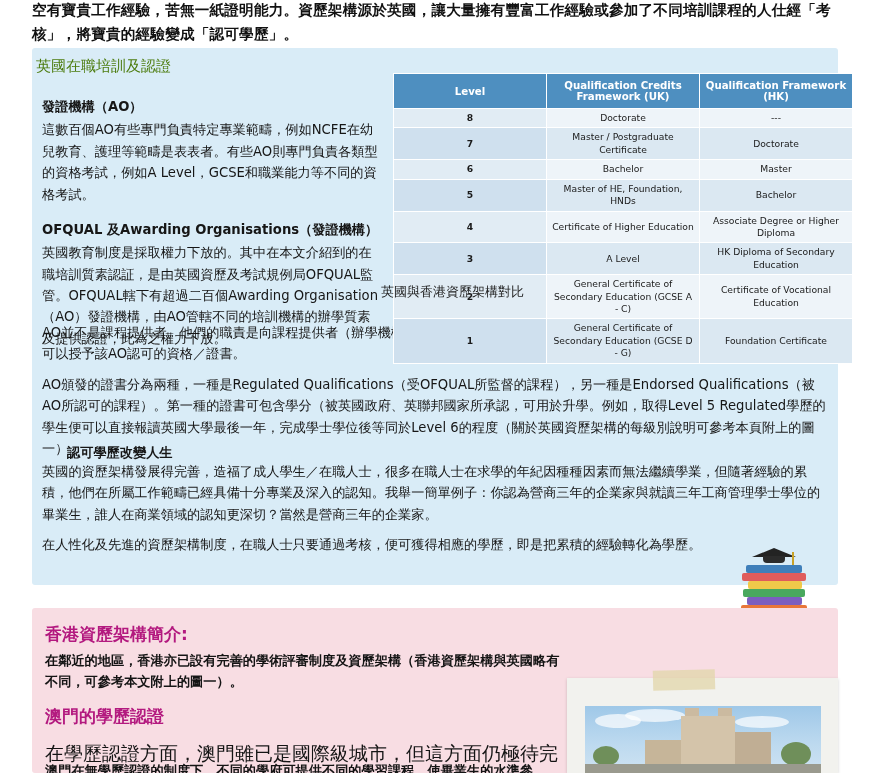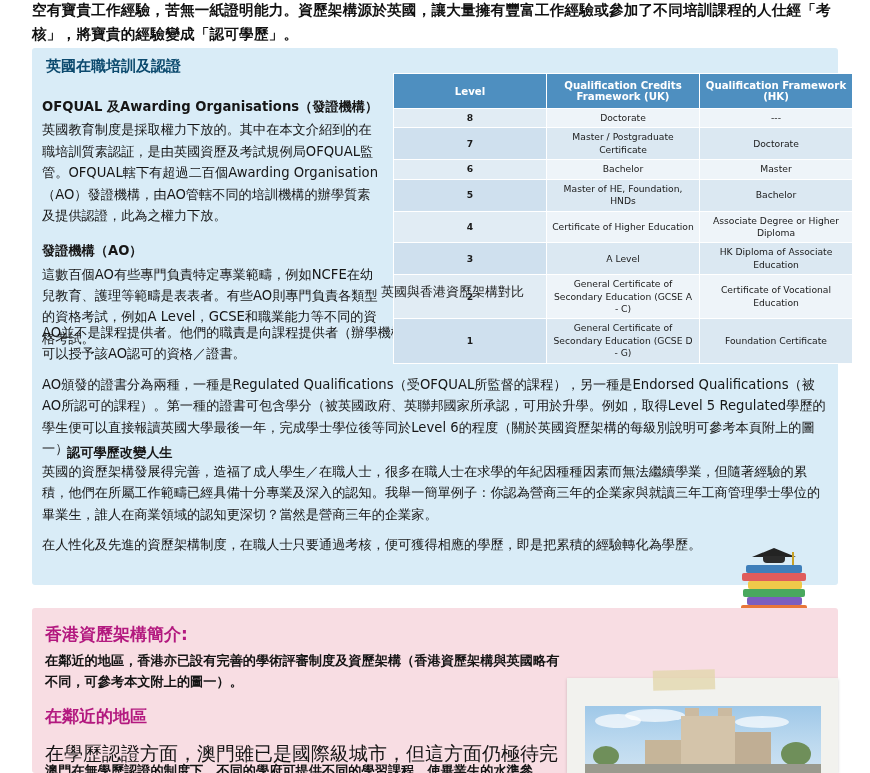--- a/index.html
+++ b/index.html
@@ -35,25 +35,25 @@
     left: 32px;
     top: 48px;
     width: 806px;
     height: 537px;
     background: #d9ecf7;
     border-radius: 3px;
   }
 
   .panel-title {
     position: absolute;
-    left: 46px;
+    left: 36px;
     top: 57px;
     font-size: 15px;
-    font-weight: bold;
-    color: #0c4a6e;
+    font-weight: normal;
+    color: #4d7c0f;
   }
 
   .col-left {
     position: absolute;
     left: 42px;
     top: 96px;
     width: 340px;
     font-size: 13.2px;
     line-height: 1.62;
     color: #161616;
@@ -319,26 +319,26 @@
 <body>
 
 <div class="intro">空有寶貴工作經驗，苦無一紙證明能力。資歷架構源於英國，讓大量擁有豐富工作經驗或參加了不同培訓課程的人仕經「考核」，將寶貴的經驗變成「認可學歷」。</div>
 
 <div class="panel-blue"></div>
 
 <div class="panel-title">英國在職培訓及認證</div>
 
 <div class="col-left">
   <p>
+    <span class="h">發證機構（AO）</span>
+    <span>這數百個AO有些專門負責特定專業範疇，例如NCFE在幼兒教育、護理等範疇是表表者。有些AO則專門負責各類型的資格考試，例如A Level，GCSE和職業能力等不同的資格考試。</span>
+  </p>
+  <p>
     <span class="h">OFQUAL 及Awarding Organisations（發證機構）</span>
     <span>英國教育制度是採取權力下放的。其中在本文介紹到的在職培訓質素認証，是由英國資歷及考試規例局OFQUAL監管。OFQUAL轄下有超過二百個Awarding Organisation（AO）發證機構，由AO管轄不同的培訓機構的辦學質素及提供認證，此為之權力下放。</span>
-  </p>
-  <p>
-    <span class="h">發證機構（AO）</span>
-    <span>這數百個AO有些專門負責特定專業範疇，例如NCFE在幼兒教育、護理等範疇是表表者。有些AO則專門負責各類型的資格考試，例如A Level，GCSE和職業能力等不同的資格考試。</span>
   </p>
 </div>
 
 <div class="wide-text w1">
   <p>AO並不是課程提供者。他們的職責是向課程提供者（辦學機構）提供批准流程、教學要求，如果他們開設的課程在各方面符合標準，便可以授予該AO認可的資格／證書。</p>
 </div>
 
 <div class="wide-text w2">
   <p>AO頒發的證書分為兩種，一種是Regulated Qualifications（受OFQUAL所監督的課程），另一種是Endorsed Qualifications（被AO所認可的課程）。第一種的證書可包含學分（被英國政府、英聯邦國家所承認，可用於升學。例如，取得Level 5 Regulated學歷的學生便可以直接報讀英國大學最後一年，完成學士學位後等同於Level 6的程度（關於英國資歷架構的每級別說明可參考本頁附上的圖一）。</p>
 </div>
@@ -386,21 +386,21 @@
         <td>Bachelor</td>
       </tr>
       <tr class="row-a">
         <td class="lvl">4</td>
         <td>Certificate of Higher Education</td>
         <td>Associate Degree or Higher Diploma</td>
       </tr>
       <tr class="row-b">
         <td class="lvl">3</td>
         <td>A Level</td>
-        <td>HK Diploma of Associate Education</td>
+        <td>HK Diploma of Secondary Education</td>
       </tr>
       <tr class="row-a">
         <td class="lvl">2</td>
         <td class="cell-2line">General Certificate of Secondary Education (GCSE A - C)</td>
         <td>Certificate of Vocational Education</td>
       </tr>
       <tr class="row-b">
         <td class="lvl">1</td>
         <td class="cell-2line">General Certificate of Secondary Education (GCSE D - G)</td>
         <td>Foundation Certificate</td>
@@ -425,21 +425,21 @@
   <div class="book bk6"></div>
   <div class="axle"></div>
   <div class="wheel wh-l"></div>
   <div class="wheel wh-r"></div>
 </div>
 
 <div class="panel-pink"></div>
 
 <div class="pink-h1">香港資歷架構簡介:</div>
 <div class="pink-p1">在鄰近的地區，香港亦已設有完善的學術評審制度及資歷架構（香港資歷架構與英國略有不同，可參考本文附上的圖一）。</div>
-<div class="pink-h2">在鄰近的地區</div>
+<div class="pink-h2">澳門的學歷認證</div>
 <div class="pink-p2">在學歷認證方面，澳門雖已是國際級城市，但這方面仍極待完善中。</div>
 <div class="pink-p3">澳門在無學歷認證的制度下，不同的學府可提供不同的學習課程，使畢業生的水準參</div>
 
 <div class="photo-card">
   <div class="photo-tape"></div>
   <div class="photo-img">
     <div class="ph-cloud c1"></div>
     <div class="ph-cloud c2"></div>
     <div class="ph-cloud c3"></div>
     <div class="ph-building bB"></div>

